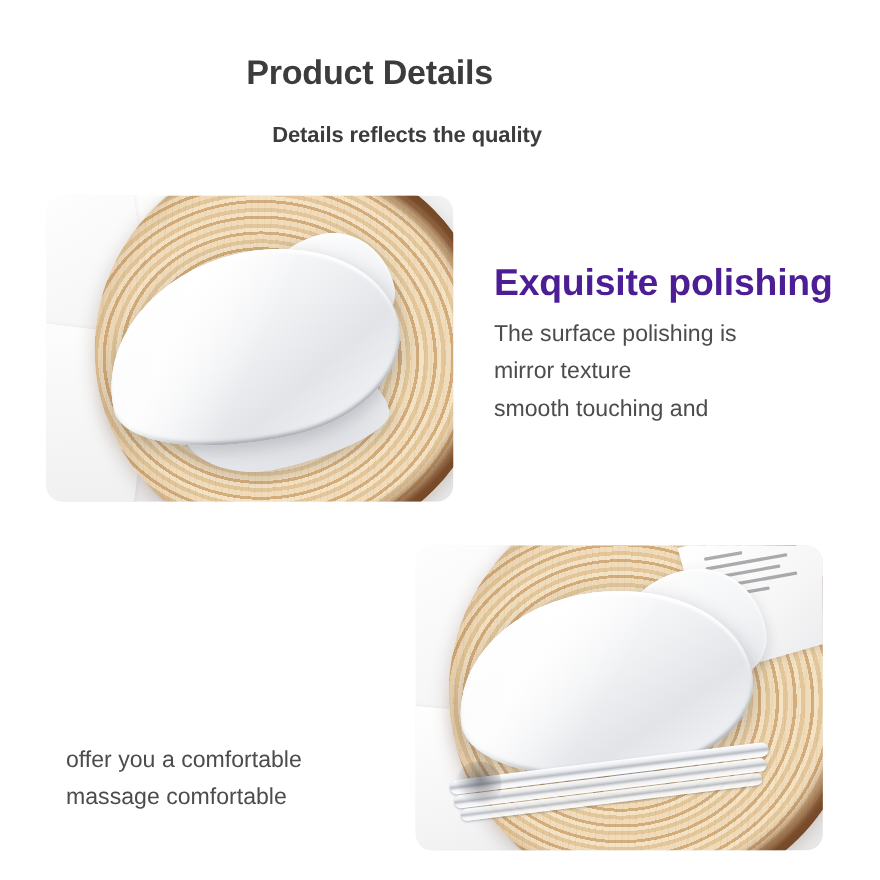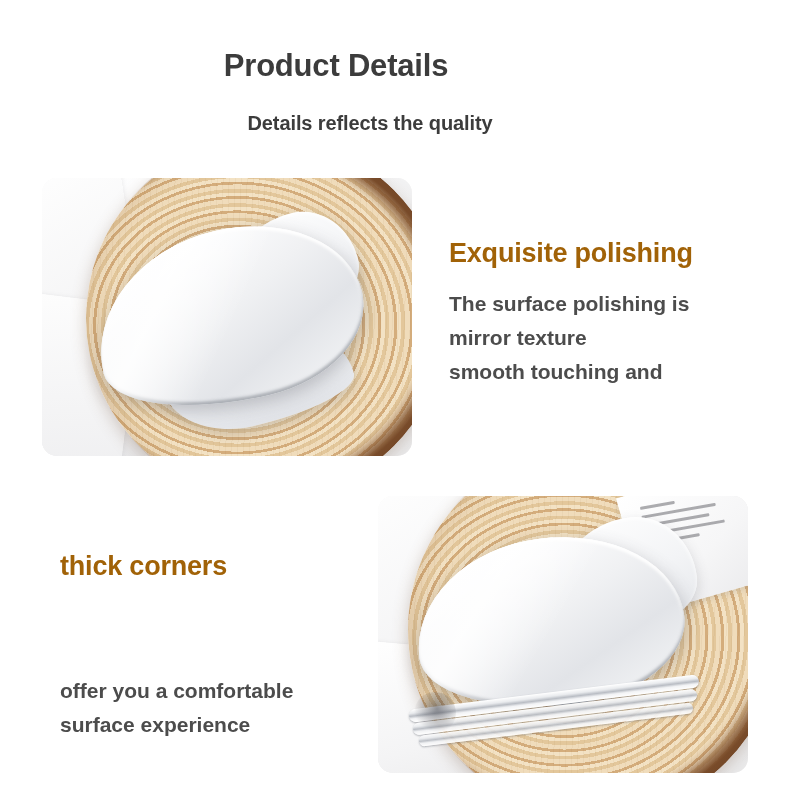--- a/index.html
+++ b/index.html
@@ -208,30 +208,30 @@
   #p2-band-3 { left: 40px; top: 223px; width: 276px; height: 11px; opacity: .92; }
   #p2-corner-dark {
     position: absolute; left: 36px; top: 196px; width: 42px; height: 42px;
     border-radius: 50%;
     background: radial-gradient(circle at 55% 40%, rgba(60,62,70,0.55), rgba(60,62,70,0) 68%);
   }
 
   
   .block-heading {
     position: absolute;
-    font-size: 27px;
+    font-size: 34px;
     font-weight: bold;
-    color: #a16207;
+    color: #4c1d95;
     line-height: 1.28;
     letter-spacing: -0.2px;
   }
   .block-body {
     position: absolute;
     font-size: 21px;
-    font-weight: 700;
+    font-weight: 400;
     color: #4c4c4c;
     line-height: 1.62;
   }
   .block-body div { white-space: nowrap; }
 
   #text-right-heading { left: 449px; top: 236px; }
   #text-right-body    { left: 449px; top: 287px; }
 
   #text-left-heading  { left: 60px;  top: 549px; }
   #text-left-body     { left: 60px;  top: 674px; }
@@ -264,26 +264,25 @@
 
 <div class="block-heading" id="text-right-heading">Exquisite polishing</div>
 
 <div class="block-body" id="text-right-body">
   <div>The surface polishing is</div>
   <div>mirror texture</div>
   <div>smooth touching and</div>
 </div>
 
 <div class="block-heading" id="text-left-heading">
-  <div>thick corners</div>
 </div>
 
 <div class="block-body" id="text-left-body">
   <div>offer you a comfortable</div>
-  <div>surface experience</div>
+  <div>massage comfortable</div>
 </div>
 
 <div class="photo" id="photo-bottom">
   <div class="scene">
     <div class="backdrop"></div>
     <div class="sheet" id="p2-sheet-a"></div>
     <div class="sheet" id="p2-sheet-b"></div>
 
     <div class="wood" id="p2-wood">
       <div class="wood-grain"></div>

